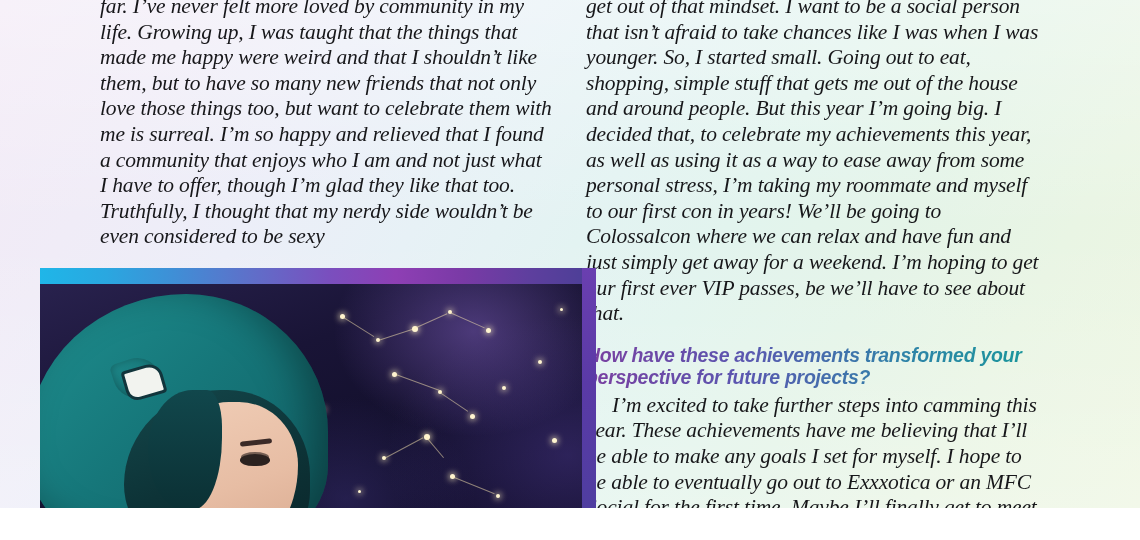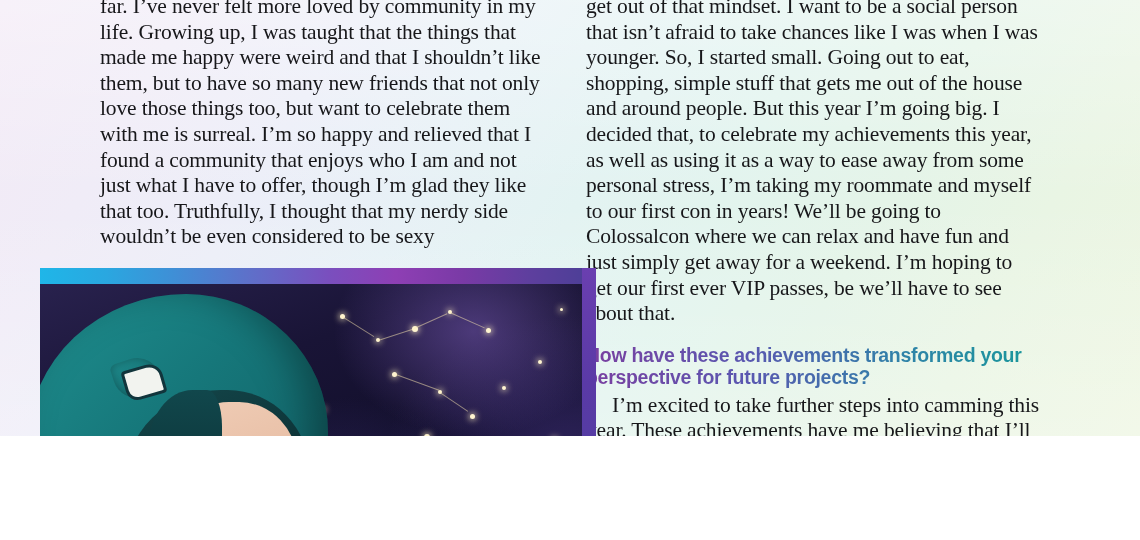--- a/index.html
+++ b/index.html
@@ -11,33 +11,34 @@
     height: 540px;
     overflow: hidden;
     font-family: "Liberation Sans", sans-serif;
     background: #ffffff;
   }
 
   
   .page {
     position: relative;
     width: 1140px;
-    height: 436px;
+    height: 508px;
     overflow: hidden;
     background:
       linear-gradient(120deg,
         #f3eaf6 0%,
         #f0ecf7 14%,
         #eceef8 26%,
         #e7f1f6 38%,
         #e3f3f2 50%,
         #e2f4ee 60%,
         #e4f4e8 72%,
         #e9f5e4 84%,
         #eef6e2 100%);
+    font-style: italic;
   }
   .page::before {
     
     content: "";
     position: absolute;
     inset: 0;
     background: linear-gradient(180deg, rgba(255,255,255,0.35) 0%, rgba(255,255,255,0.0) 45%, rgba(255,255,255,0.25) 100%);
     pointer-events: none;
   }
 

